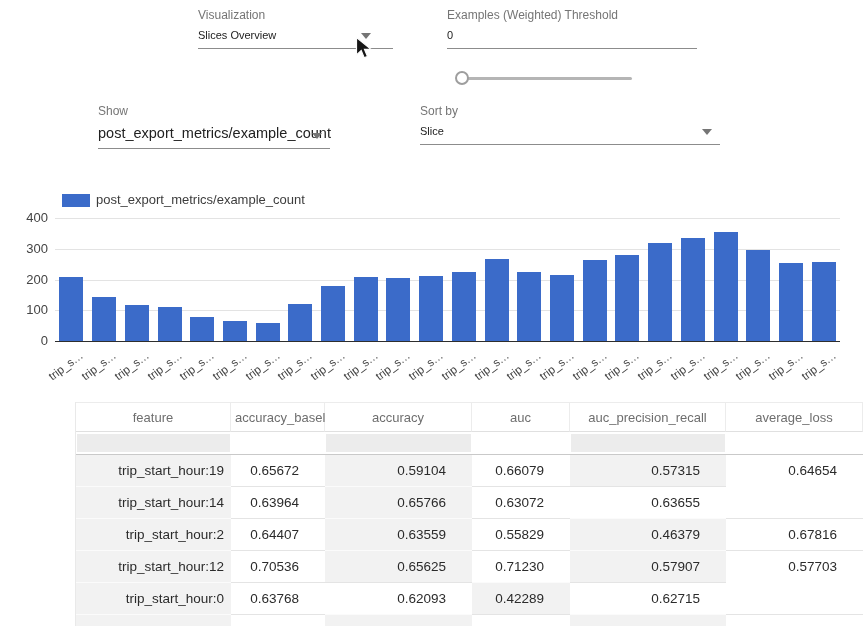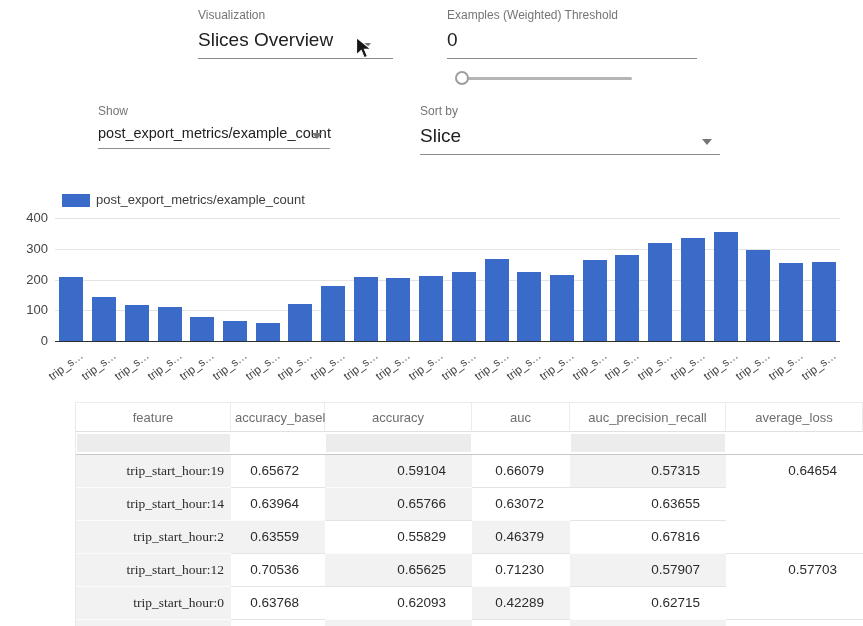--- a/index.html
+++ b/index.html
@@ -9,21 +9,21 @@
     background: #ffffff;
     font-family: "Liberation Sans", sans-serif;
     overflow: hidden;
   }
 
   
   .field { position: absolute; }
   .flabel { font-size: 12px; color: #757575; margin-bottom: 7px; }
   .fvalue {
     position: relative;
-    font-size: 19px; color: #212121;
+    font-size: 11px; color: #212121;
     padding-bottom: 7px;
     border-bottom: 1px solid #8c8c8c;
     white-space: nowrap;
   }
   .fvalue.small { font-size: 14.5px; }
   .caret {
     position: absolute; width: 0; height: 0;
     border-left: 5px solid transparent;
     border-right: 5px solid transparent;
     border-top: 6px solid #757575;
@@ -88,21 +88,21 @@
   .tfilter { border-bottom: 1px solid #c9c9c9; }
   .tfilter .cell { height: 22px; padding: 2px 1px; background: #fff; }
   .tfilter .cell.shade { background: #ececec; background-clip: content-box; }
   .tdata .cell {
     font-size: 13.5px; color: #2b2b2b;
     padding: 8px 26px 8px 4px; text-align: right;
     border-top: 1px solid #e4e4e4;
     background: #fff; white-space: nowrap; overflow: hidden;
   }
   .tdata .cell.shade { background: #f2f2f2; border-top-color: #fbfbfb; }
-  .tdata .cell.feature { padding-right: 7px; font-family: Liberation Serif, serif; }
+  .tdata .cell.feature { padding-right: 7px; }
   .tdata:first-of-type .cell { border-top: none; }
 </style>
 </head>
 <body>
 
 <div class="field" id="viz-field">
   <div class="flabel">Visualization</div>
   <div class="fvalue">Slices Overview</div>
   <div class="caret"></div>
 </div>
@@ -230,20 +230,21 @@
       </div>
       <div class="trow tdata">
         <div class="cell shade feature">trip_start_hour:14</div>
         <div class="cell">0.63964</div>
         <div class="cell shade">0.65766</div>
         <div class="cell">0.63072</div>
         <div class="cell">0.63655</div>
       </div>
       <div class="trow tdata">
         <div class="cell shade feature">trip_start_hour:2</div>
+        <div class="cell">0.64407</div>
         <div class="cell shade">0.63559</div>
         <div class="cell">0.55829</div>
         <div class="cell shade">0.46379</div>
         <div class="cell">0.67816</div>
       </div>
       <div class="trow tdata">
         <div class="cell shade feature">trip_start_hour:12</div>
         <div class="cell">0.70536</div>
         <div class="cell shade">0.65625</div>
         <div class="cell">0.71230</div>

